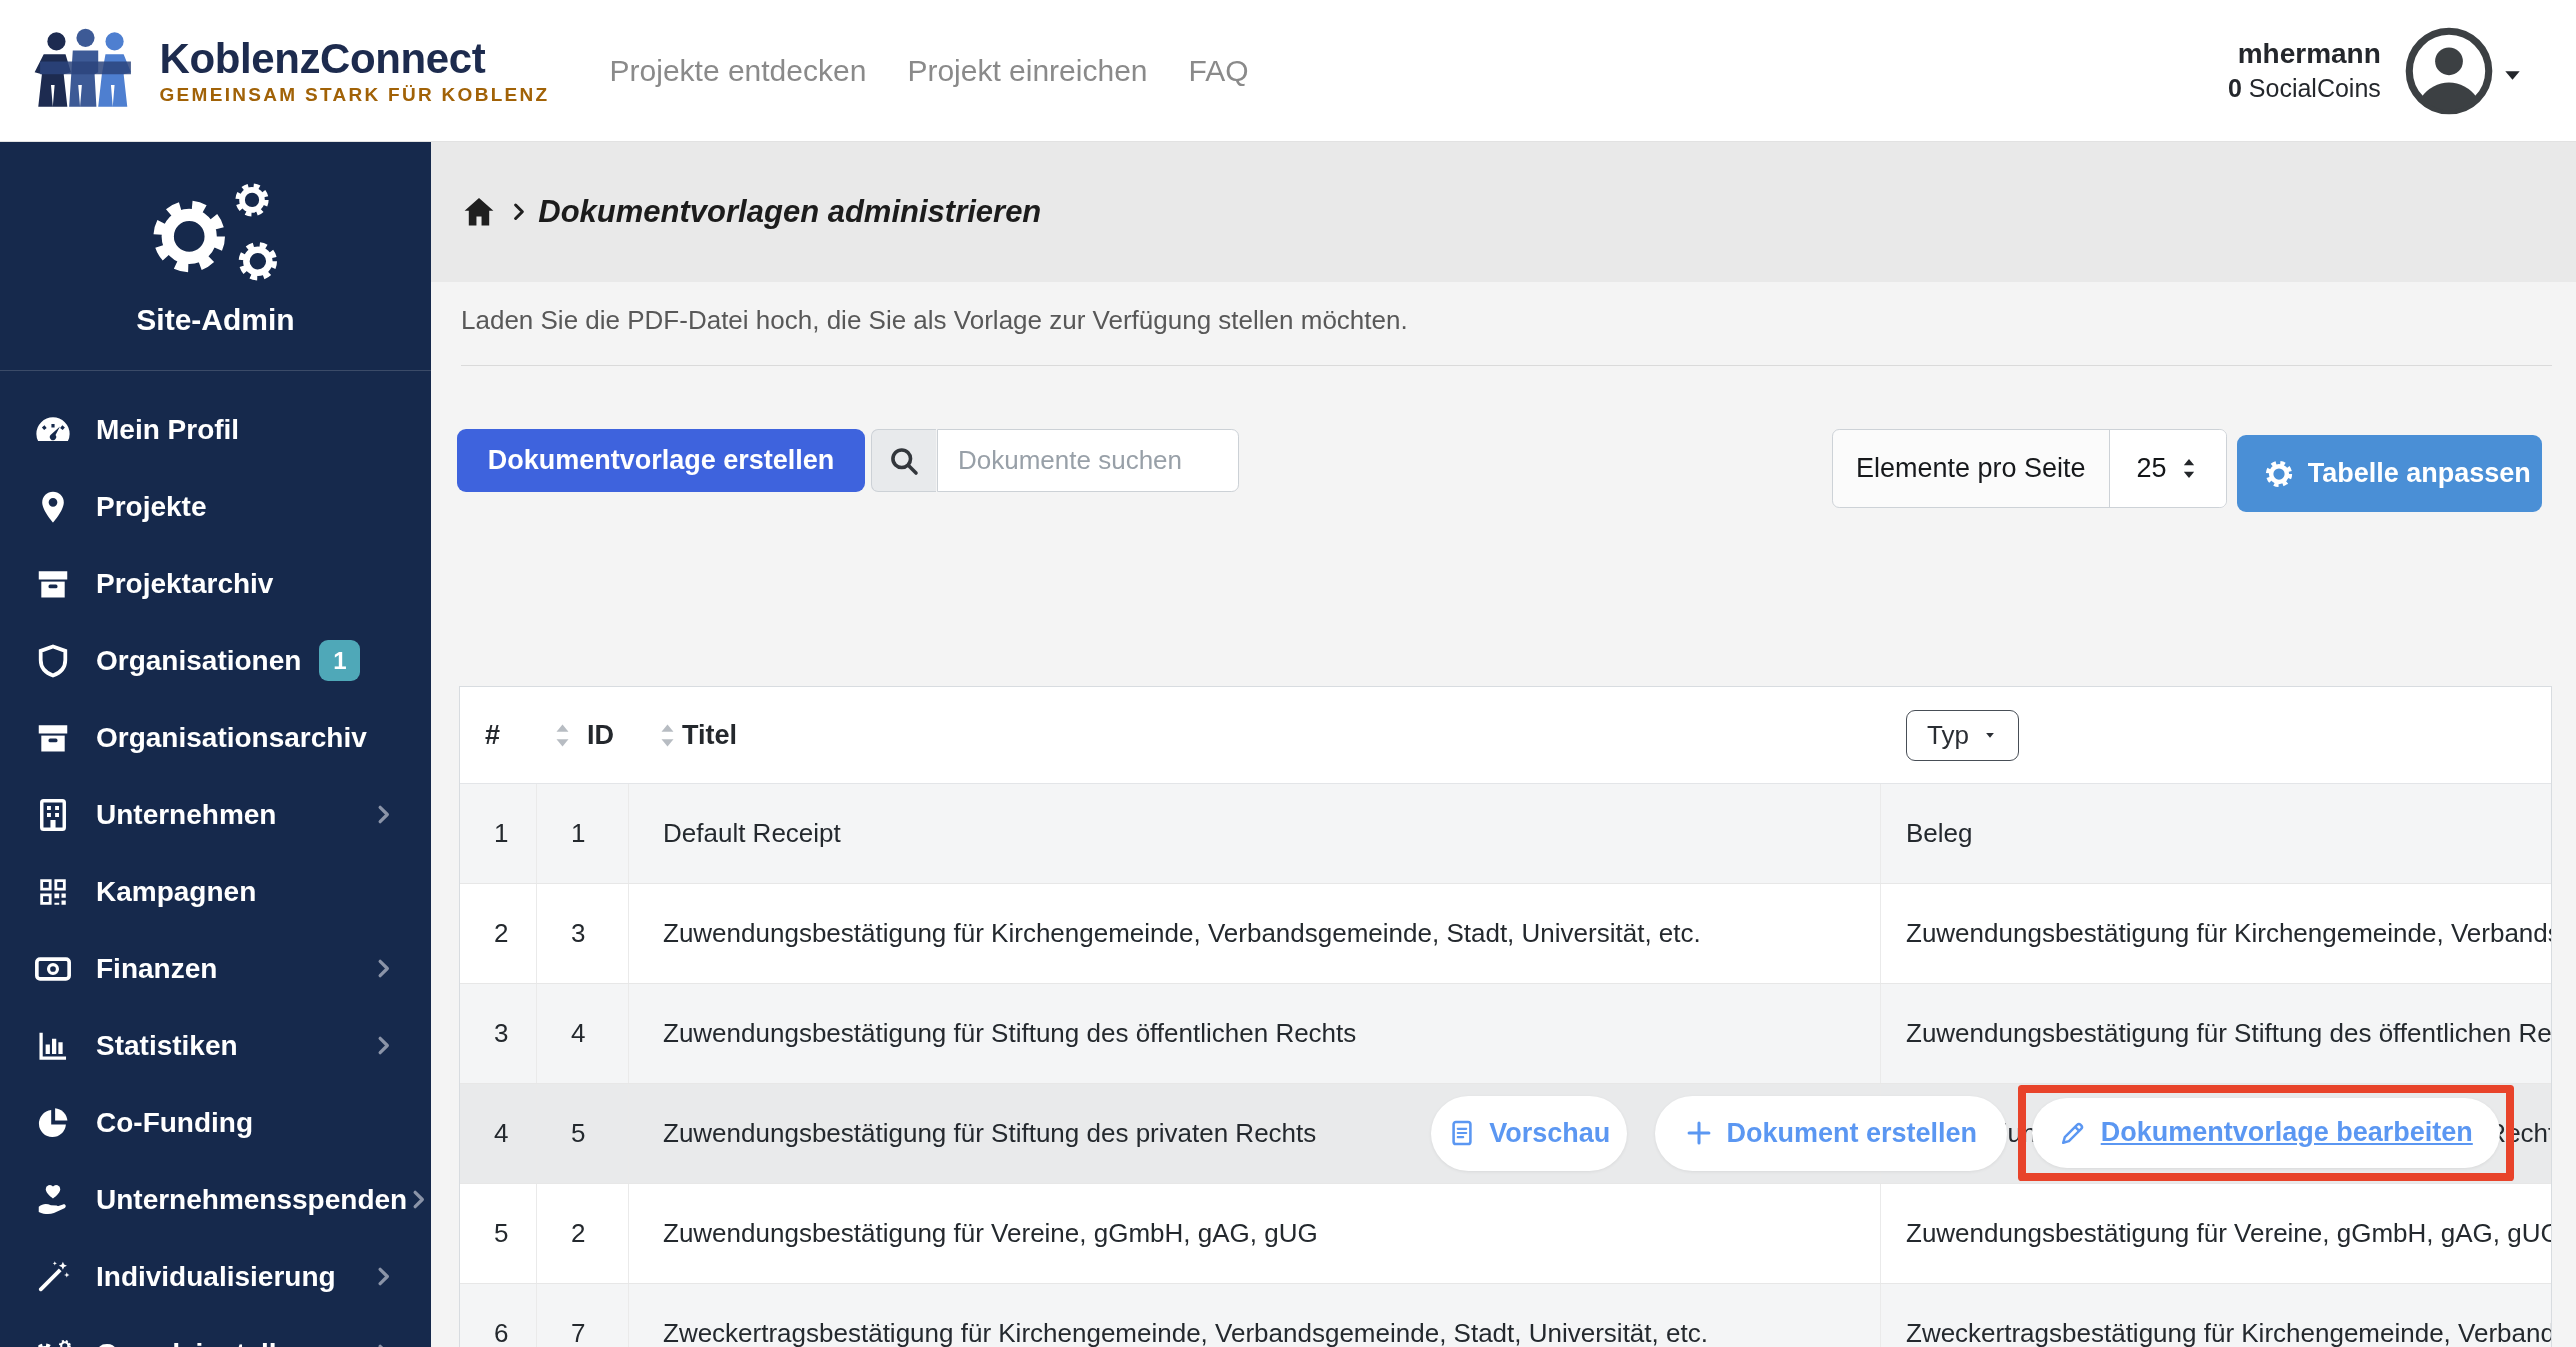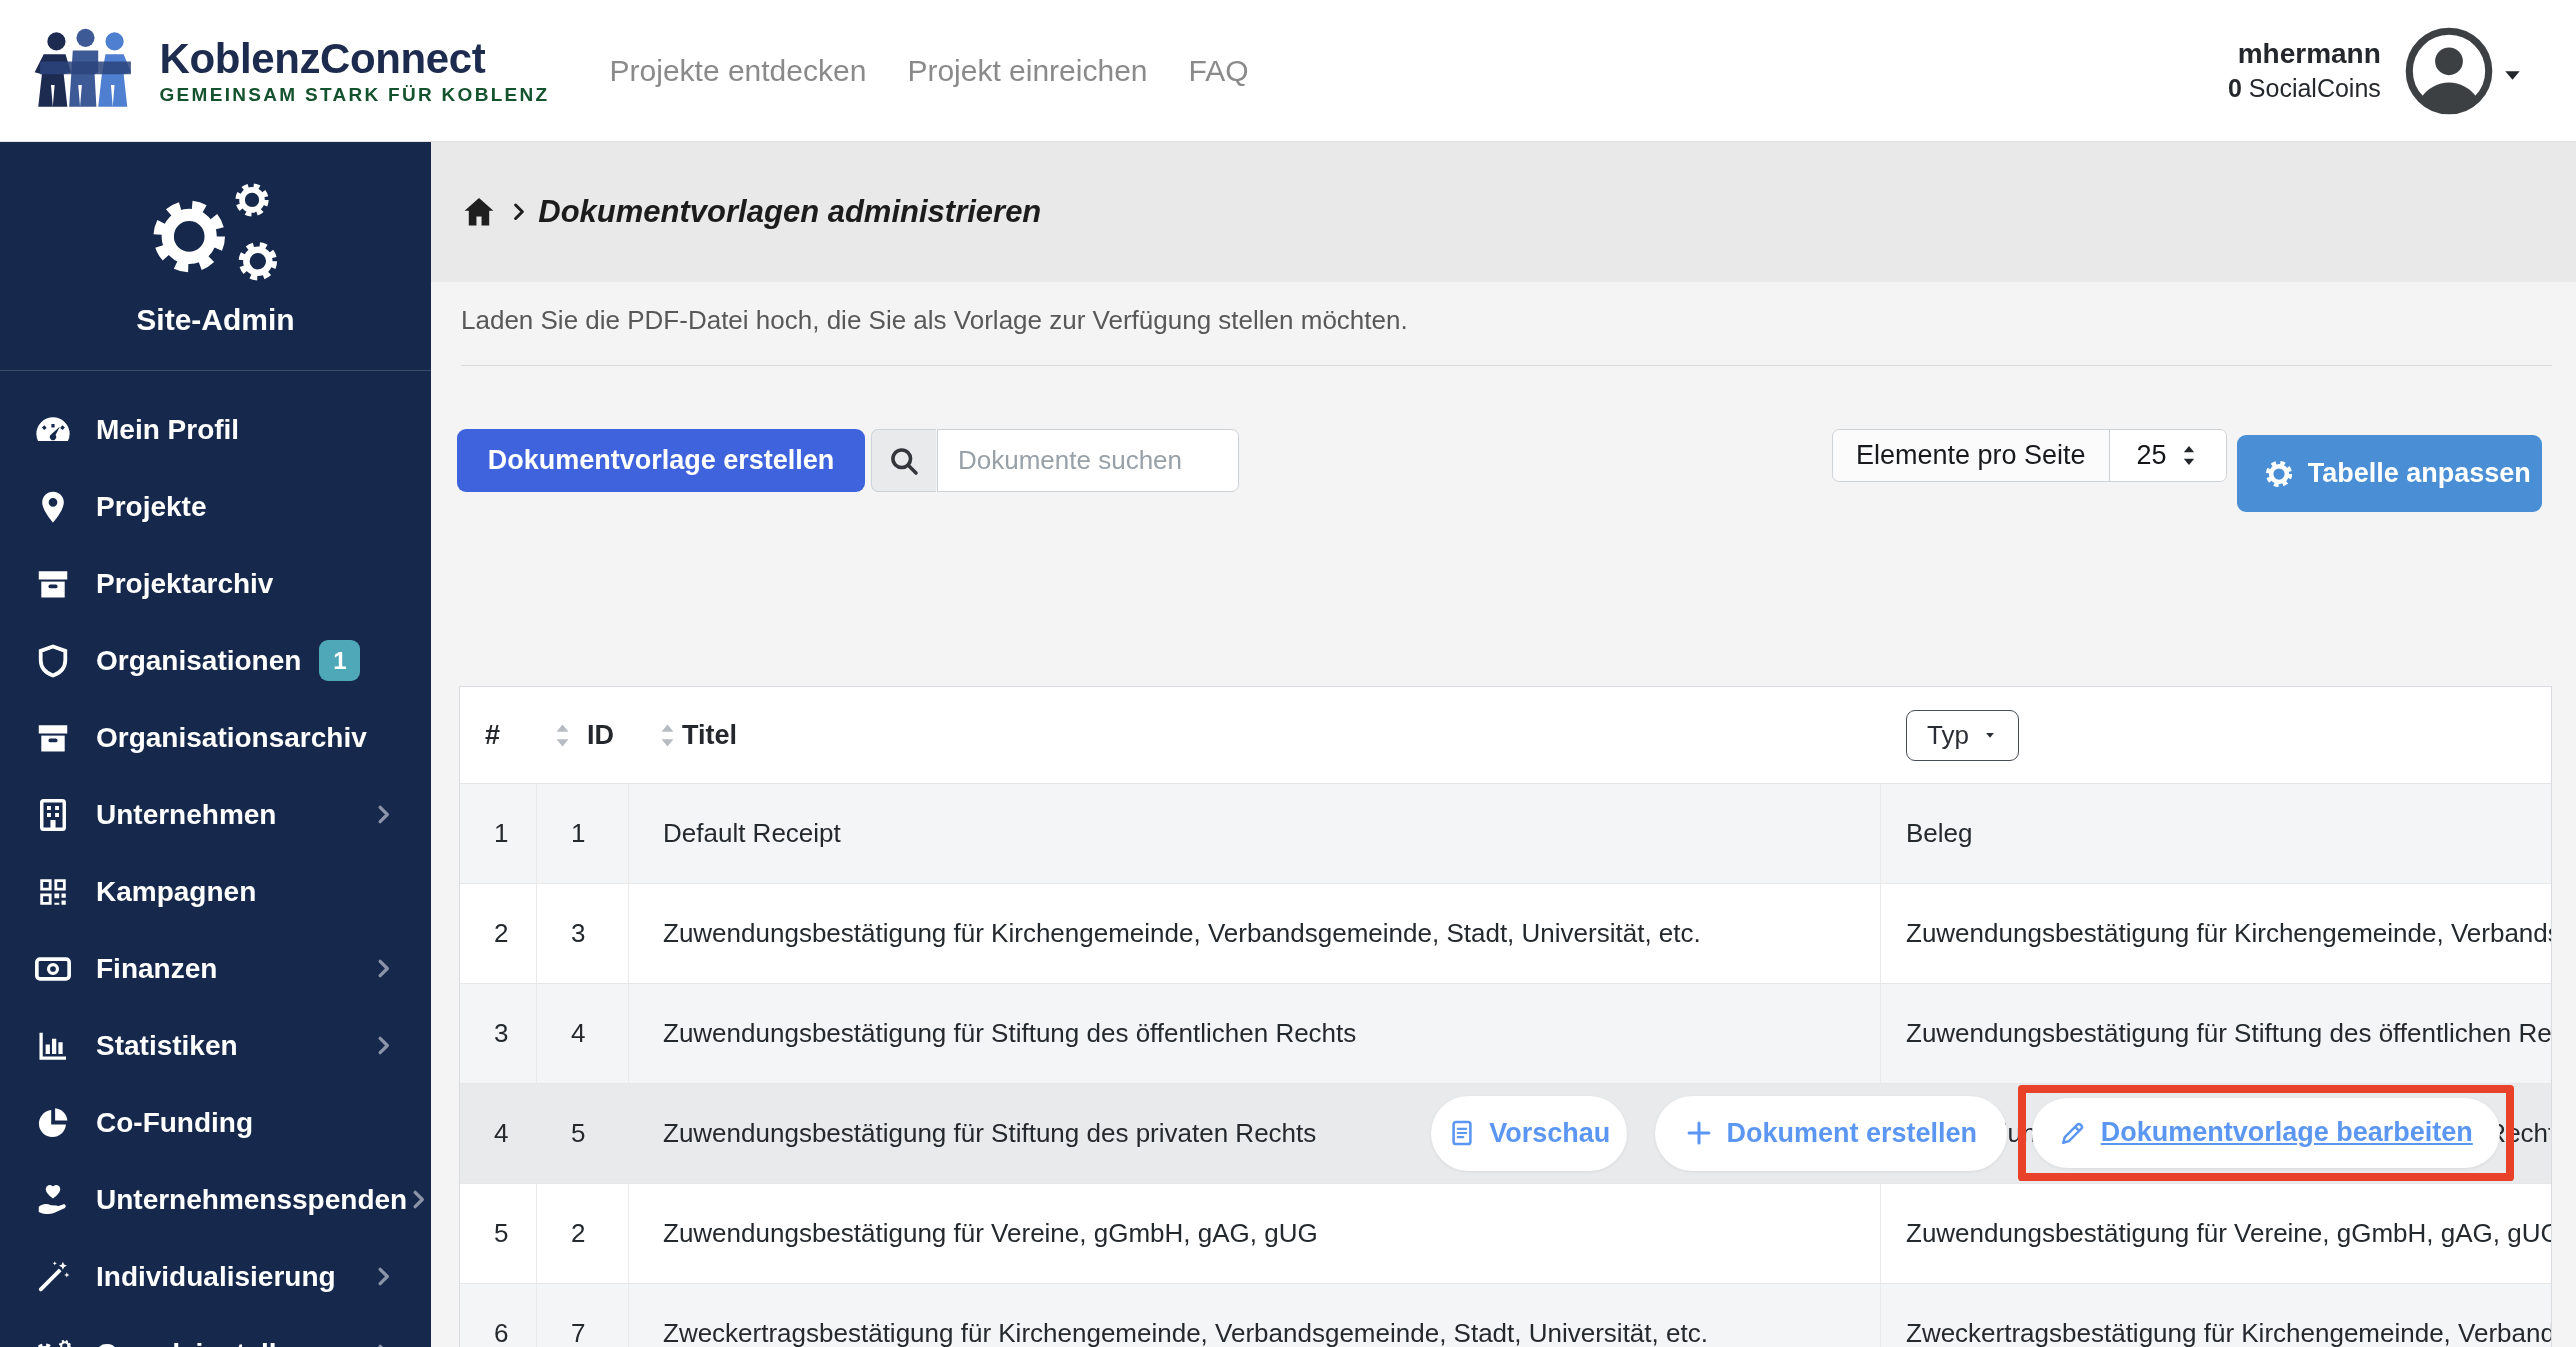--- a/index.html
+++ b/index.html
@@ -12,21 +12,21 @@
 
   
   .header {
     position:absolute; top:0; left:0; width:2576px; height:142px;
     background:#fff; border-bottom:0.9px solid #e2e2e2;
     display:flex; align-items:center; z-index:5;
   }
   .logo { display:flex; align-items:center; margin-left:30.5px; cursor:pointer; }
   .logo-text { margin-left:20px; }
   .logo-title { font-size:42px; font-weight:800; color:#1d2b4e; letter-spacing:-0.4px; }
-  .logo-sub { font-size:19px; font-weight:700; color:#14532d; letter-spacing:2.3px; margin-top:1.8px; }
+  .logo-sub { font-size:19px; font-weight:700; color:#a16207; letter-spacing:2.3px; margin-top:1.8px; }
   .nav { display:flex; align-items:center; gap:41px; margin-left:60px; }
   .nav-link { font-size:30px; color:#8a8a8a; cursor:pointer; white-space:nowrap; }
   .user-area { margin-left:auto; display:flex; align-items:center; margin-right:52px; }
   .user-text { text-align:right; margin-right:23px; color:#24272c; }
   .user-name { font-size:28px; font-weight:700; }
   .user-coins { font-size:25px; margin-top:3.6px; }
   .user-coins b { font-weight:700; }
   .avatar { width:90px; height:90px; color:#3c4043; }
   .hdr-caret { width:23px; height:23px; color:#23262b; margin-left:7.2px; margin-top:9px; }
 
@@ -67,21 +67,21 @@
   .btn-create { position:absolute; top:147px; left:26px; width:408px; height:63px; background:#3e63dd; }
   .search-addon { position:absolute; top:147px; left:440px; width:65px; height:63px;
     background:#e8eaec; border:0.9px solid #ccd1d6; border-right:none; border-radius:7.2px 0 0 7.2px;
     display:flex; align-items:center; justify-content:center; }
   .search-addon svg { width:32px; height:32px; color:#33373c; }
   .search-input { position:absolute; top:147px; left:506px; width:302px; height:63px;
     border:0.9px solid #ccd1d6; border-radius:0 7.2px 7.2px 0; background:#fff;
     font-size:26px; padding:0 20px; color:#333; outline:none;
     font-family:"Liberation Sans","DejaVu Sans",sans-serif; }
   .search-input::placeholder { color:#98a0a8; }
-  .perpage { position:absolute; top:147px; left:1401px; width:395px; height:53px;
+  .perpage { position:absolute; top:147px; left:1401px; width:395px; height:79px;
     border:0.9px solid #cdd2d7; border-radius:7.2px; background:#fbfbfb; display:flex; align-items:center; overflow:hidden; }
   .perpage-label { padding:0 23px; font-size:27px; color:#17191c; white-space:nowrap; }
   .perpage-select { margin-left:auto; width:126px; height:100%; background:#fff;
     border-left:0.9px solid #cdd2d7; display:flex; align-items:center; justify-content:center;
     gap:12.6px; font-size:27px; color:#131518; cursor:pointer; }
   .perpage-select svg { width:20px; height:23px; color:#23262a; }
   .btn-customize { position:absolute; top:153px; left:1806px; width:305px; height:77px; background:#4a8fd6; gap:13.5px;padding-left:16px; }
   .btn-customize svg { width:30px; height:30px; color:#fff; }
 
   

